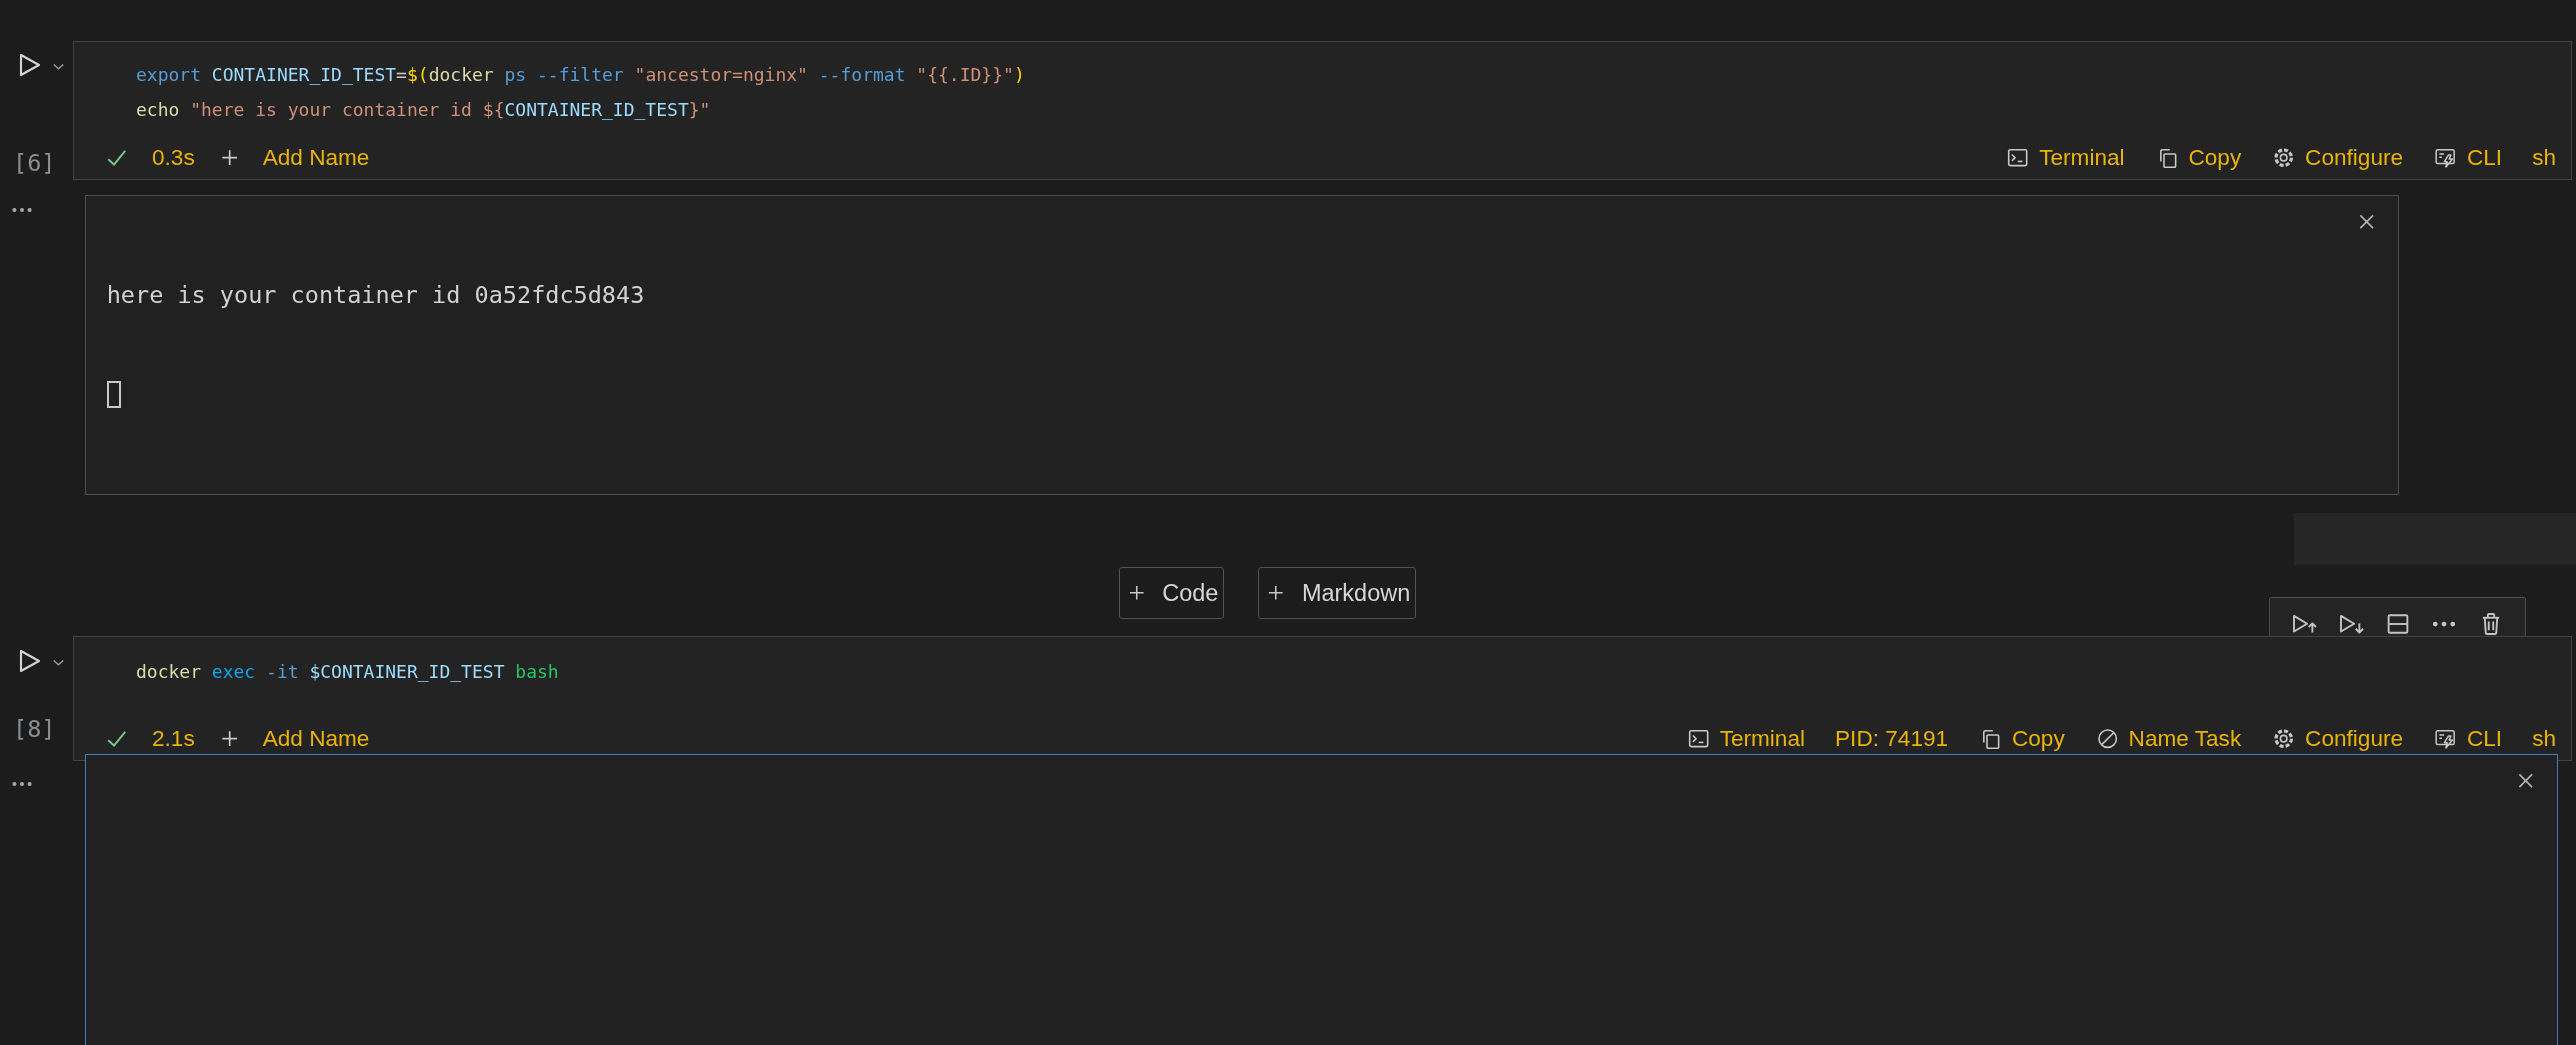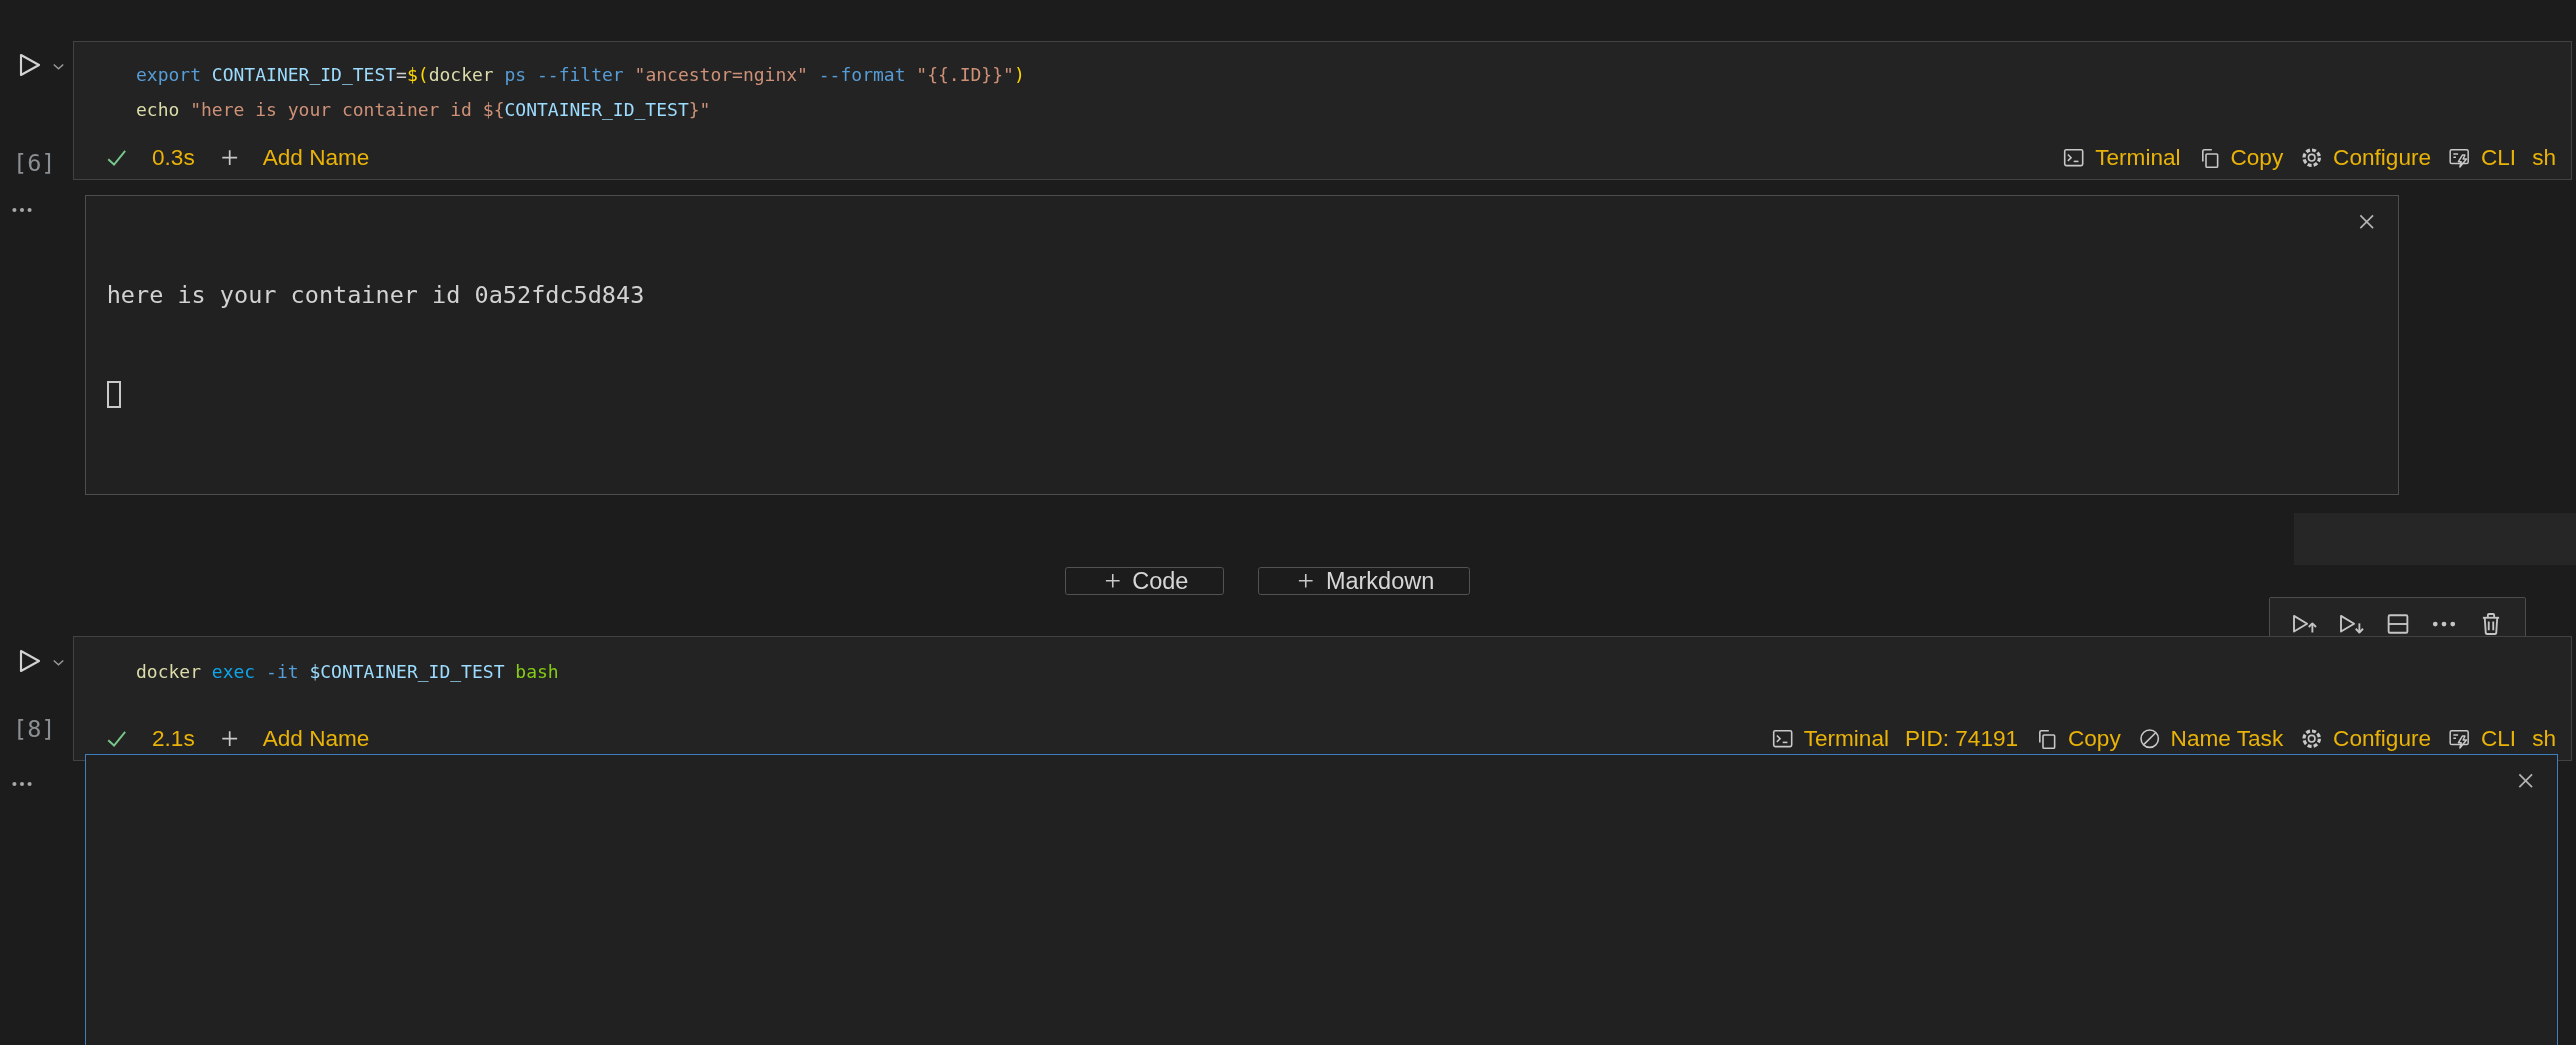--- a/index.html
+++ b/index.html
@@ -30,21 +30,21 @@
   }
   .code { padding:15px 0 0 62px; }
   .code-line { font-family:"DejaVu Sans Mono", monospace; font-size:18px; line-height:35px; white-space:pre; }
 
   .statusbar {
     position:absolute; left:0; right:0; bottom:0; height:43px;
     display:flex; align-items:center; justify-content:space-between;
     padding:0 15px 0 30px; font-size:22.6px; color:#eab308;
   }
   .status-left { display:flex; align-items:center; gap:22.6px; }
-  .status-right { display:flex; align-items:center; gap:16px; }
+  .status-right { display:flex; align-items:center; gap:30px; }
   .action { display:inline-flex; align-items:center; gap:8.5px; white-space:nowrap; cursor:pointer; }
   .action.plain { cursor:default; }
   .check { color:var(--success, #78c88c); }
   .addname { display:inline-flex; align-items:flex-end; gap:20px; cursor:pointer; }
 
   
   .output {
     background:var(--out-bg, #212121);
     border:1.9px solid var(--out-border, #4d4d4d);
   }
@@ -54,21 +54,21 @@
   .beam-cursor { display:inline-block; width:2.8px; height:26px; background:#cfcfcf; vertical-align:text-bottom; margin-left:11.3px; }
   .close-x { position:absolute; top:13px; right:19px; width:25.4px; height:25.4px; color:#b4b4b4; cursor:pointer; }
   .kebab { color:#a8a8a8; cursor:pointer; }
 
   
   .hover-strip { background:#262626; }
 
   
   .insert-row { display:flex; justify-content:center; gap:34px; }
   .insert-btn {
-    display:inline-flex; align-items:center; gap:8px; height:28px; padding:0 35px;
+    display:inline-flex; align-items:center; gap:14px; height:52px; padding:0 5px;
     background:transparent; border:1.9px solid #525252; border-radius:2.8px;
     color:#d6d6d6; font-size:23.5px; cursor:pointer;
   }
   .insert-btn .ico { width:23.5px; height:23.5px; }
 
   
   .cell-toolbar {
     display:flex; align-items:center; justify-content:space-between;
     padding:0 19px; background:#242424; border:1.9px solid #4d4d4d; border-radius:1.9px;
   }
@@ -242,21 +242,21 @@
   </span>
 <span class="abs chev ico" style="left:49px; top:653px; width:19px; height:19px;">
     <svg viewBox="0 0 24 24" fill="none" stroke="currentColor" stroke-width="1.8">
       <polyline points="6,9.5 12,15 18,9.5"></polyline>
     </svg>
   </span>
 <div class="abs exec-label" style="left:13px; top:715px;">[8]</div>
 
 <div class="abs cell" style="left:73px; top:636px; width:2499px; height:125px;">
   <div class="code" style="padding-top:17px;">
-    <div class="code-line"><span style="color: rgb(220, 220, 170);">docker </span><span style="color: #0ea5e9;">exec </span><span style="color: rgb(86, 156, 214);">-it </span><span style="color: rgb(156, 220, 254);">$CONTAINER_ID_TEST </span><span style="color: #84cc16;">bash</span></div>
+    <div class="code-line"><span style="color: rgb(220, 220, 170);">docker </span><span style="color: #0ea5e9;">exec </span><span style="color: rgb(86, 156, 214);">-it </span><span style="color: rgb(156, 220, 254);">$CONTAINER_ID_TEST </span><span style="color: #22c55e;">bash</span></div>
   </div>
   <div class="statusbar">
     <div class="status-left">
       <span class="check ico ico-26">
           <svg viewBox="0 0 24 24" fill="none" stroke="currentColor" stroke-width="1.8">
             <polyline points="4,13.5 9.5,18.5 20,5.5"></polyline>
           </svg>
         </span>
       <span>2.1s</span>
       <span class="addname">

